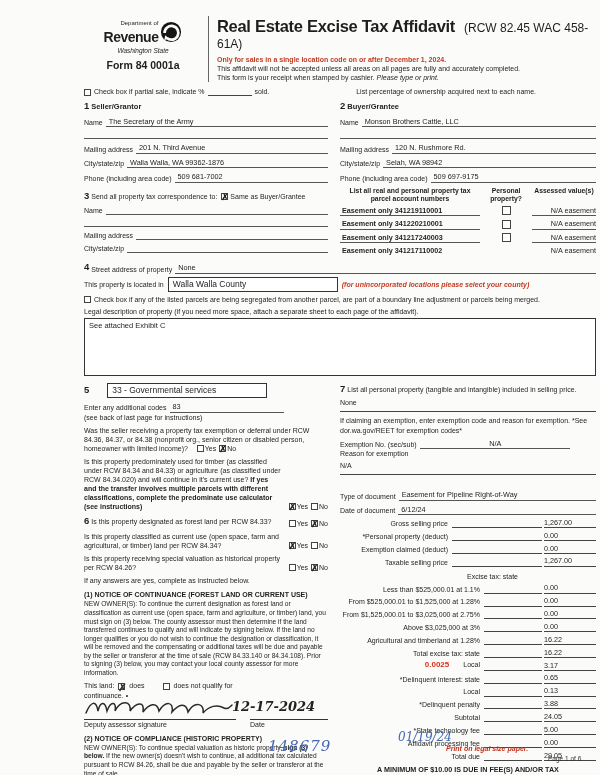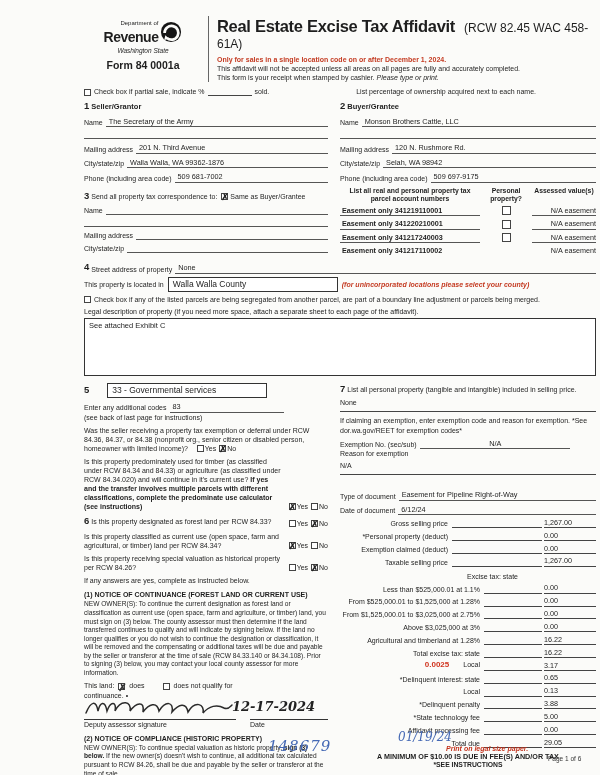--- a/index.html
+++ b/index.html
@@ -428,20 +428,25 @@
               <span class="t-label">Local</span>
               <span class="t-leader"></span>
               <span class="t-val">0.13</span>
             </div>
           <div class="trow">
               <span class="t-label">*Delinquent penalty</span>
               <span class="t-leader"></span>
               <span class="t-val">3.88</span>
             </div>
           <div class="trow">
+              <span class="t-label">Subtotal</span>
+              <span class="t-leader"></span>
+              <span class="t-val">24.05</span>
+            </div>
+          <div class="trow">
               <span class="t-label">*State technology fee</span>
               <span class="t-leader"></span>
               <span class="t-val">5.00</span>
             </div>
           <div class="trow">
               <span class="t-label">Affidavit processing fee</span>
               <span class="t-leader"></span>
               <span class="t-val">0.00</span>
             </div>
           <div class="trow">

